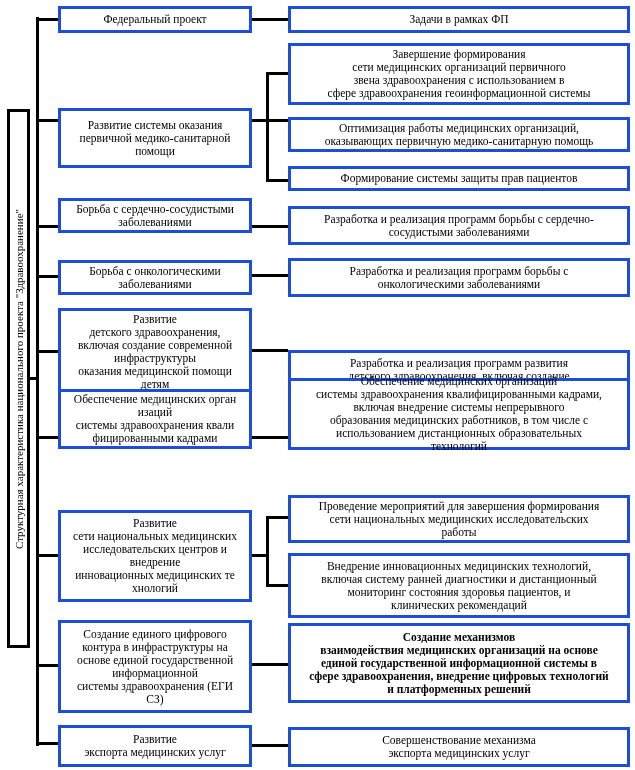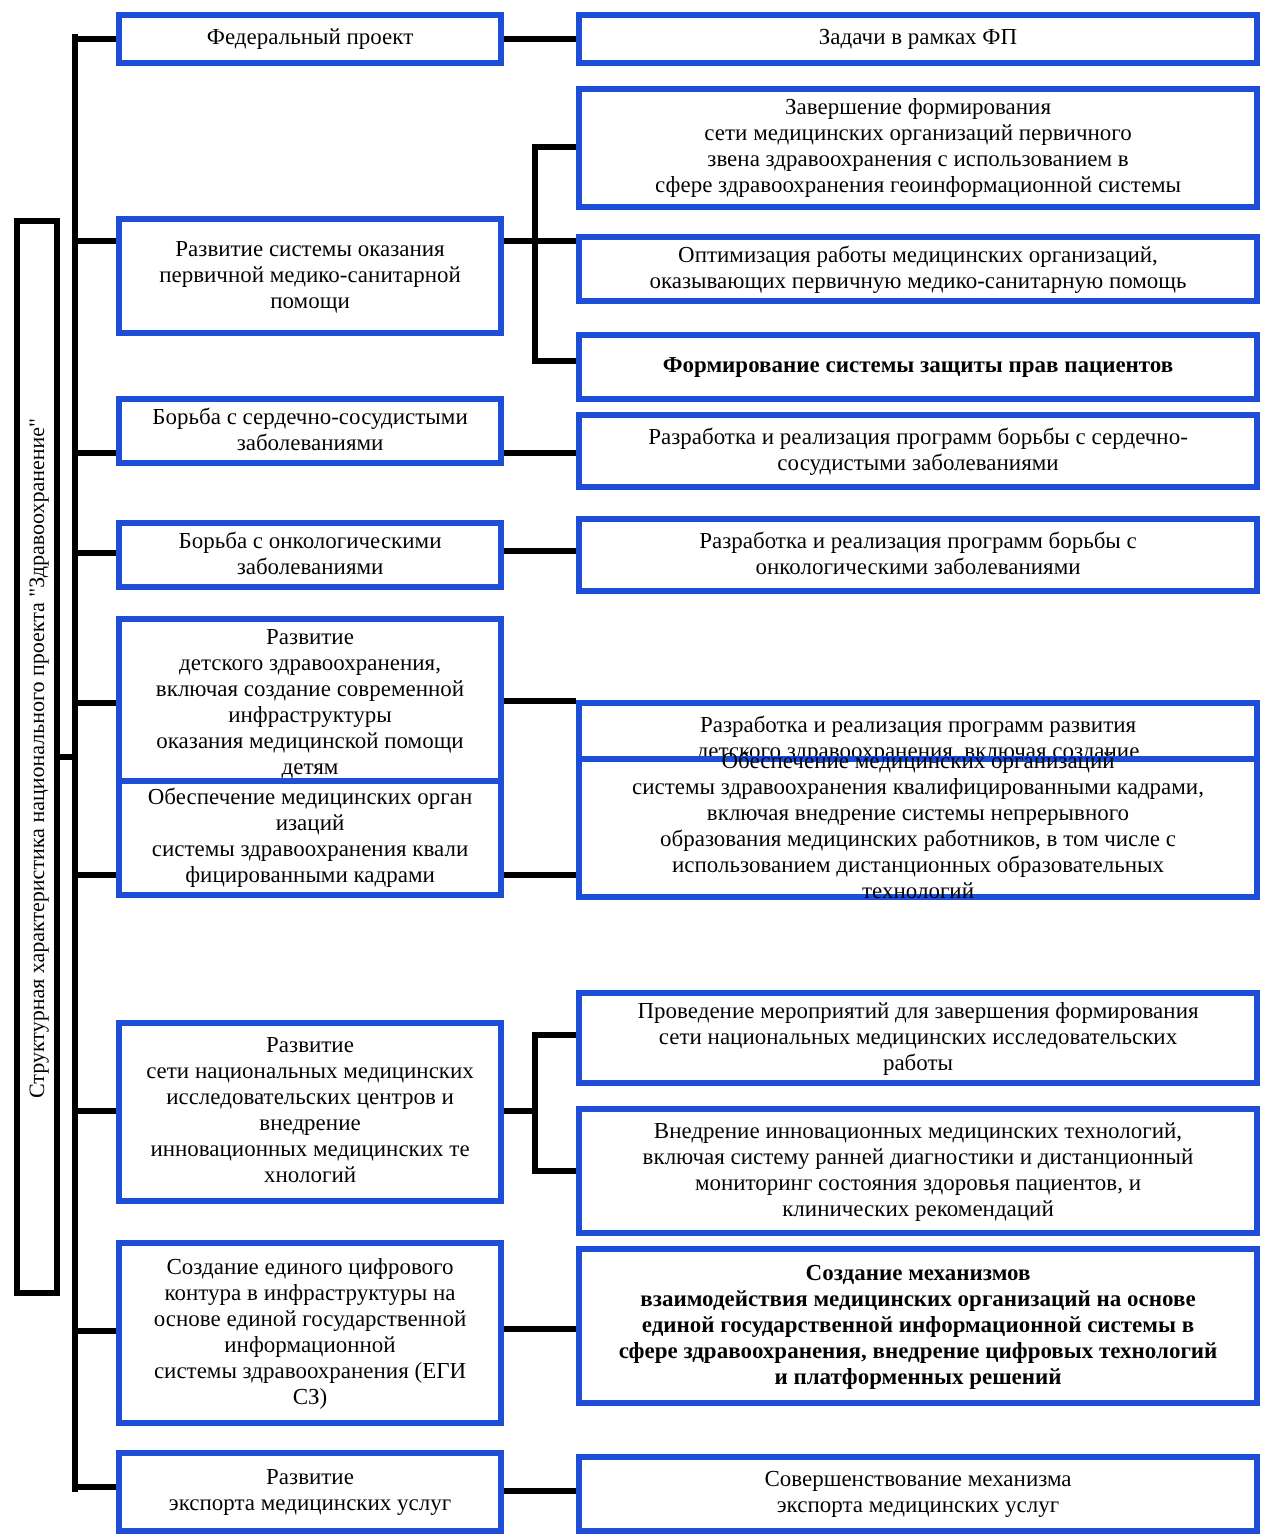--- a/index.html
+++ b/index.html
@@ -105,21 +105,21 @@
 
   <div class="box mid" style="top:108px;  height:60px;">Развитие  системы оказания
 первичной медико-санитарной
 помощи</div>
   <div class="box rgt" style="top:43px;  height:62px;">Завершение формирования
 сети медицинских  организаций первичного
 звена здравоохранения  с использованием в
 сфере здравоохранения  геоинформационной системы</div>
   <div class="box rgt" style="top:117px; height:35px;">Оптимизация  работы медицинских  организаций,
 оказывающих  первичную медико-санитарную помощь</div>
-  <div class="box rgt" style="top:166px; height:35px;font-weight:bold;">Формирование системы защиты  прав пациентов</div>
+  <div class="box rgt" style="top:166px; height:25px;">Формирование системы защиты  прав пациентов</div>
 
   <div class="box mid" style="top:198px; height:35px;">Борьба с сердечно-сосудистыми
 заболеваниями</div>
   <div class="box rgt" style="top:206px; height:39px;">Разработка и реализация  программ борьбы с сердечно-
 сосудистыми заболеваниями</div>
 
   <div class="box mid" style="top:260px; height:35px;">Борьба с онкологическими
 заболеваниями</div>
   <div class="box rgt" style="top:258px; height:39px;">Разработка и реализация  программ борьбы с
 онкологическими заболеваниями</div>

